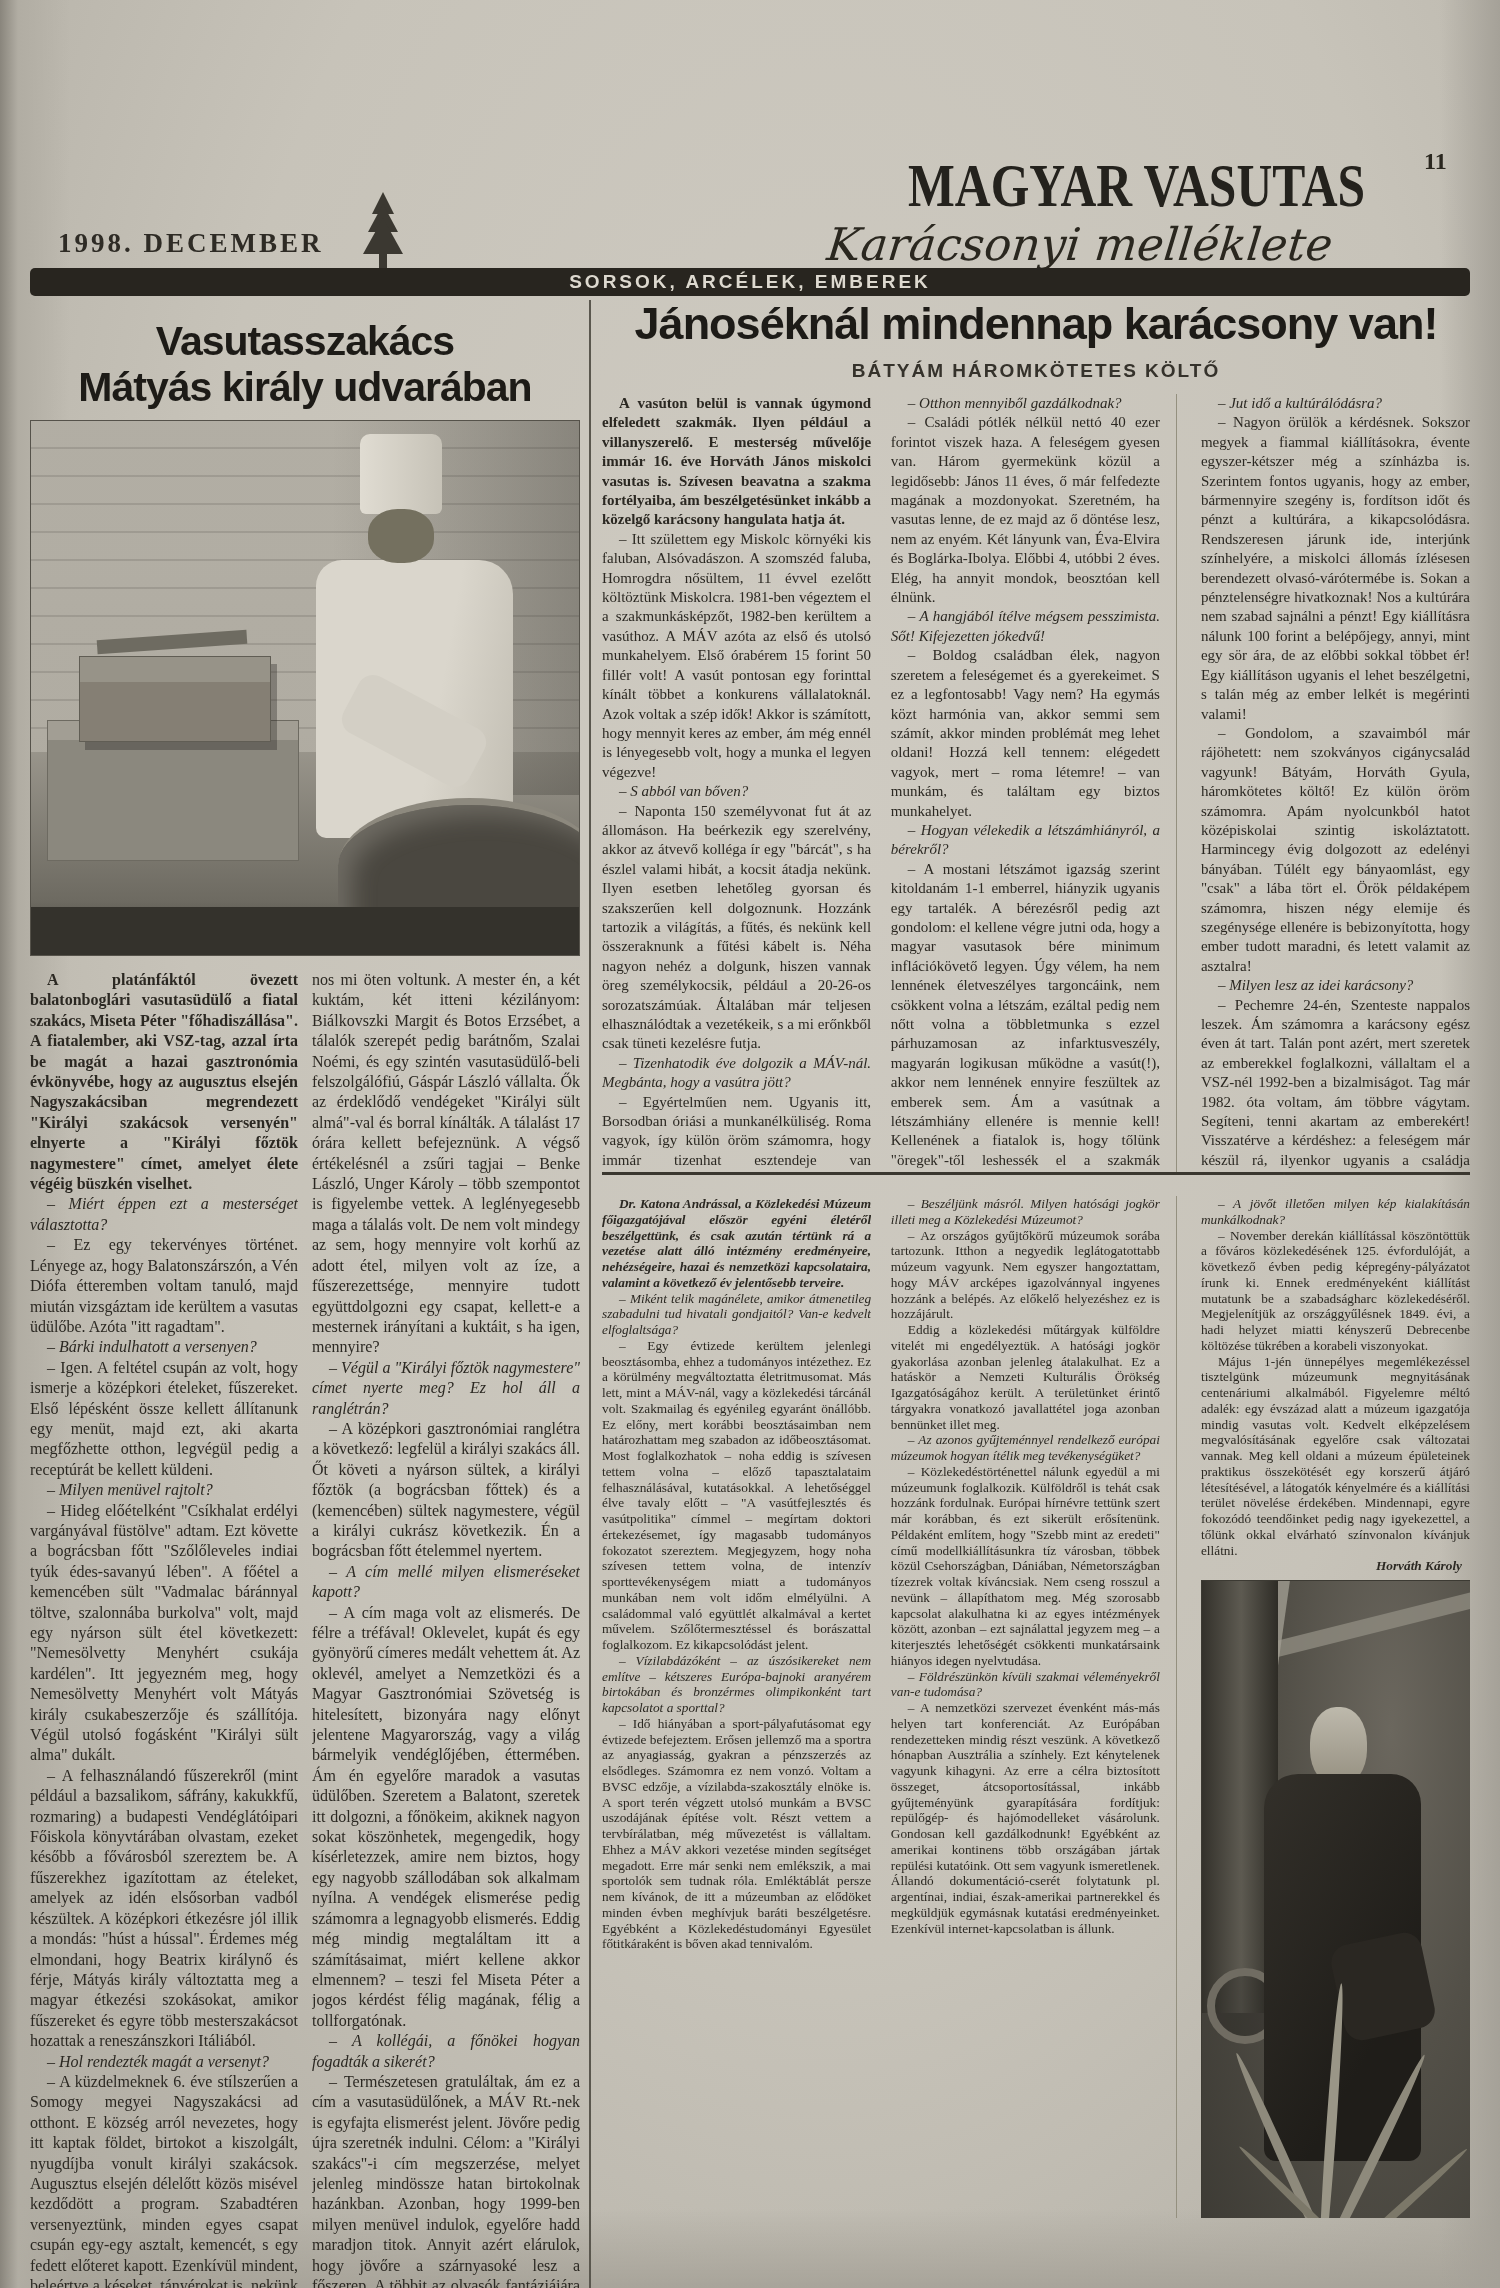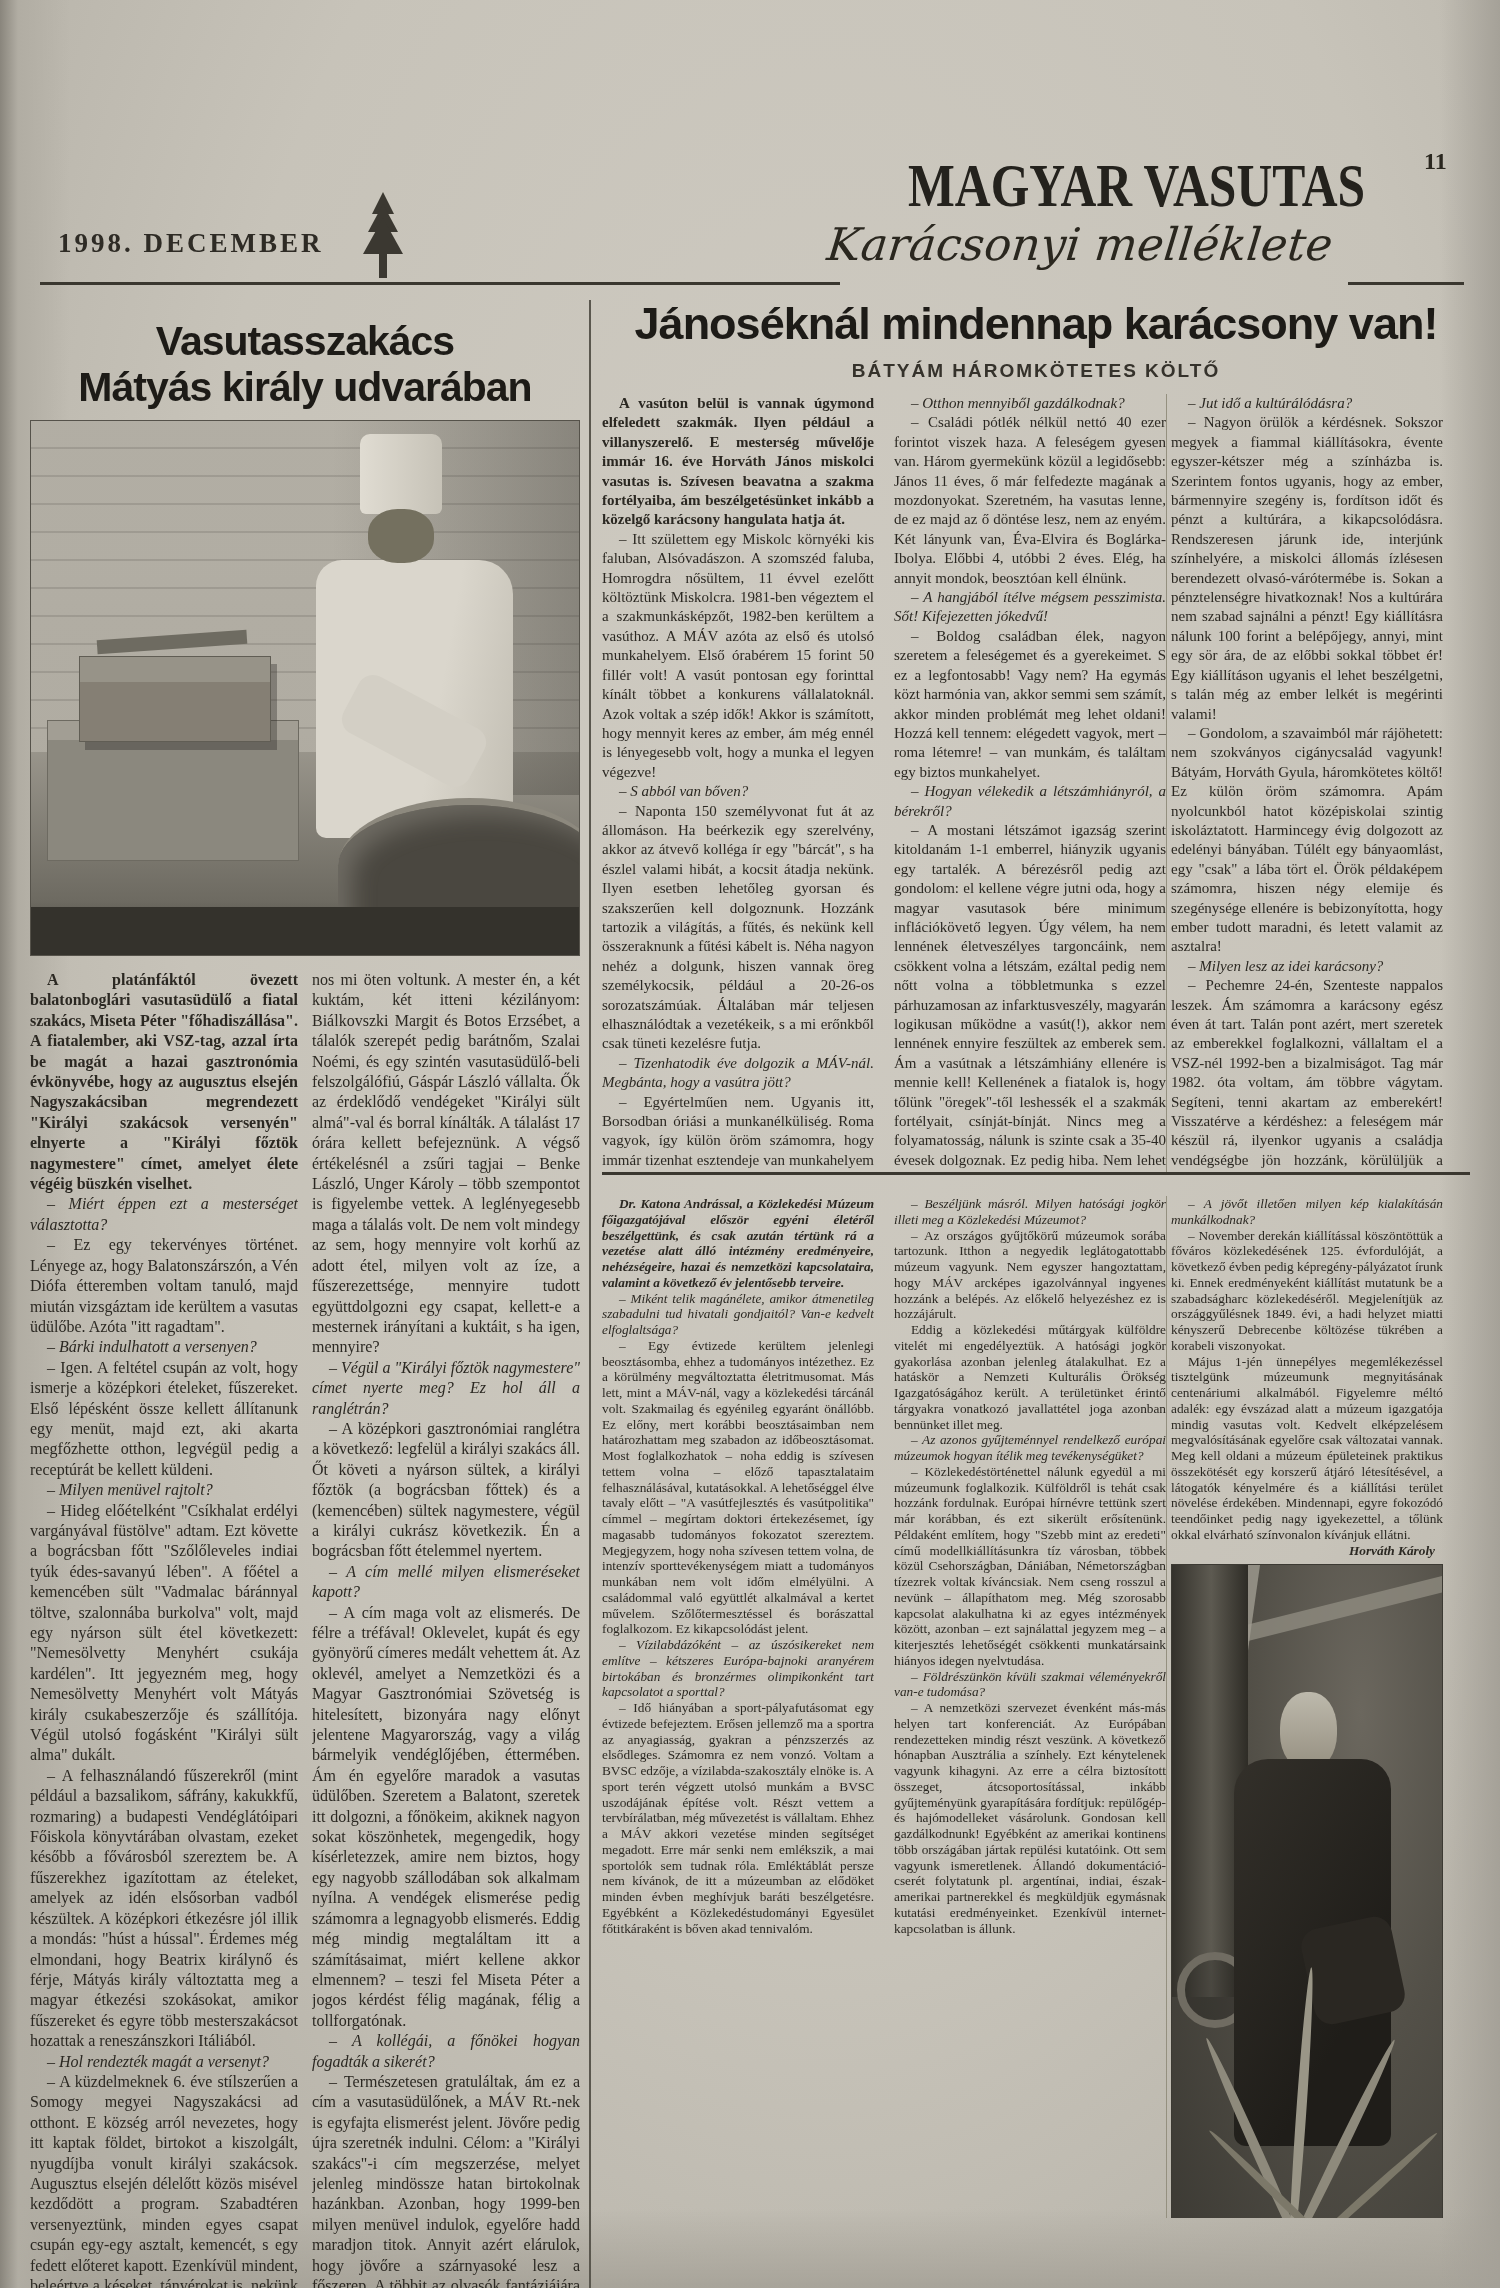--- a/index.html
+++ b/index.html
@@ -44,21 +44,21 @@
   .vrule{position:absolute;left:589px;top:300px;width:2px;height:1988px;background:#5a574e;}
   
   .art2{position:absolute;left:602px;top:300px;width:868px;}
   .a2-title{font-family:"Liberation Sans",sans-serif;font-weight:bold;font-size:45px;line-height:48px;
     text-align:center;color:#1d1b17;letter-spacing:-1px;white-space:nowrap;}
   .a2-sub{margin-top:12px;text-align:center;font-family:"Liberation Sans",sans-serif;font-weight:600;
     font-size:19px;letter-spacing:2px;color:#35322b;}
   .cols3{display:flex;margin-top:12px;}
   .cols3 .col{width:272px;overflow:hidden;}
   .cols3 .g1{width:20px;}
-  .cols3 .c3{border-left:1px solid #94907f;margin-left:0;padding-left:4px;}
+  .cols3 .c3{border-left:1px solid #94907f;margin-left:16px;padding-left:24px;}
   .a2-body .col{height:778px;}
   .a2-text{font-size:15px;line-height:19.4px;}
   .hdiv{position:absolute;left:602px;top:1172px;width:868px;height:3px;background:#3a372f;}
   .art3{position:absolute;left:602px;top:1184px;width:868px;height:1104px;}
   .a3-title{font-family:"Liberation Sans",sans-serif;font-weight:bold;font-size:50px;line-height:56px;
     text-align:center;color:#1d1b17;letter-spacing:-1px;white-space:nowrap;}
   .a3-body .col{height:1022px;}
   .a3-text{font-size:13.3px;line-height:15.75px;}
   .photo2{position:relative;margin-top:6px;width:270px;height:744px;overflow:hidden;border:1px solid #3c3a33;
     background:radial-gradient(ellipse at 70% 20%,#6b675e 0%,#535048 40%,#3a3832 100%);}
@@ -110,20 +110,23 @@
       <polygon points="23,26 43,62 3,62" fill="#3b3831"></polygon>
       <rect x="19" y="62" width="8" height="24" fill="#3b3831"></rect>
     </svg>
   </div>
   <div class="rule-left"></div>
   <div class="rule-right"></div>
   <div class="masthead">MAGYAR VASUTAS</div>
   <div class="mastsub">Karácsonyi melléklete</div>
   <div class="pagenum">11</div>
 
+  <div class="secbar">
+    <span>SORSOK, ARCÉLEK, EMBEREK</span>
+  </div>
 
   <div class="art1">
     <div class="a1-title">
       <div>Vasutasszakács</div>
       <div>Mátyás király udvarában</div>
     </div>
     <div class="photo1">
       <div class="ph wall"></div>
       <div class="ph wall-shade"></div>
       <div class="ph counter"></div>

